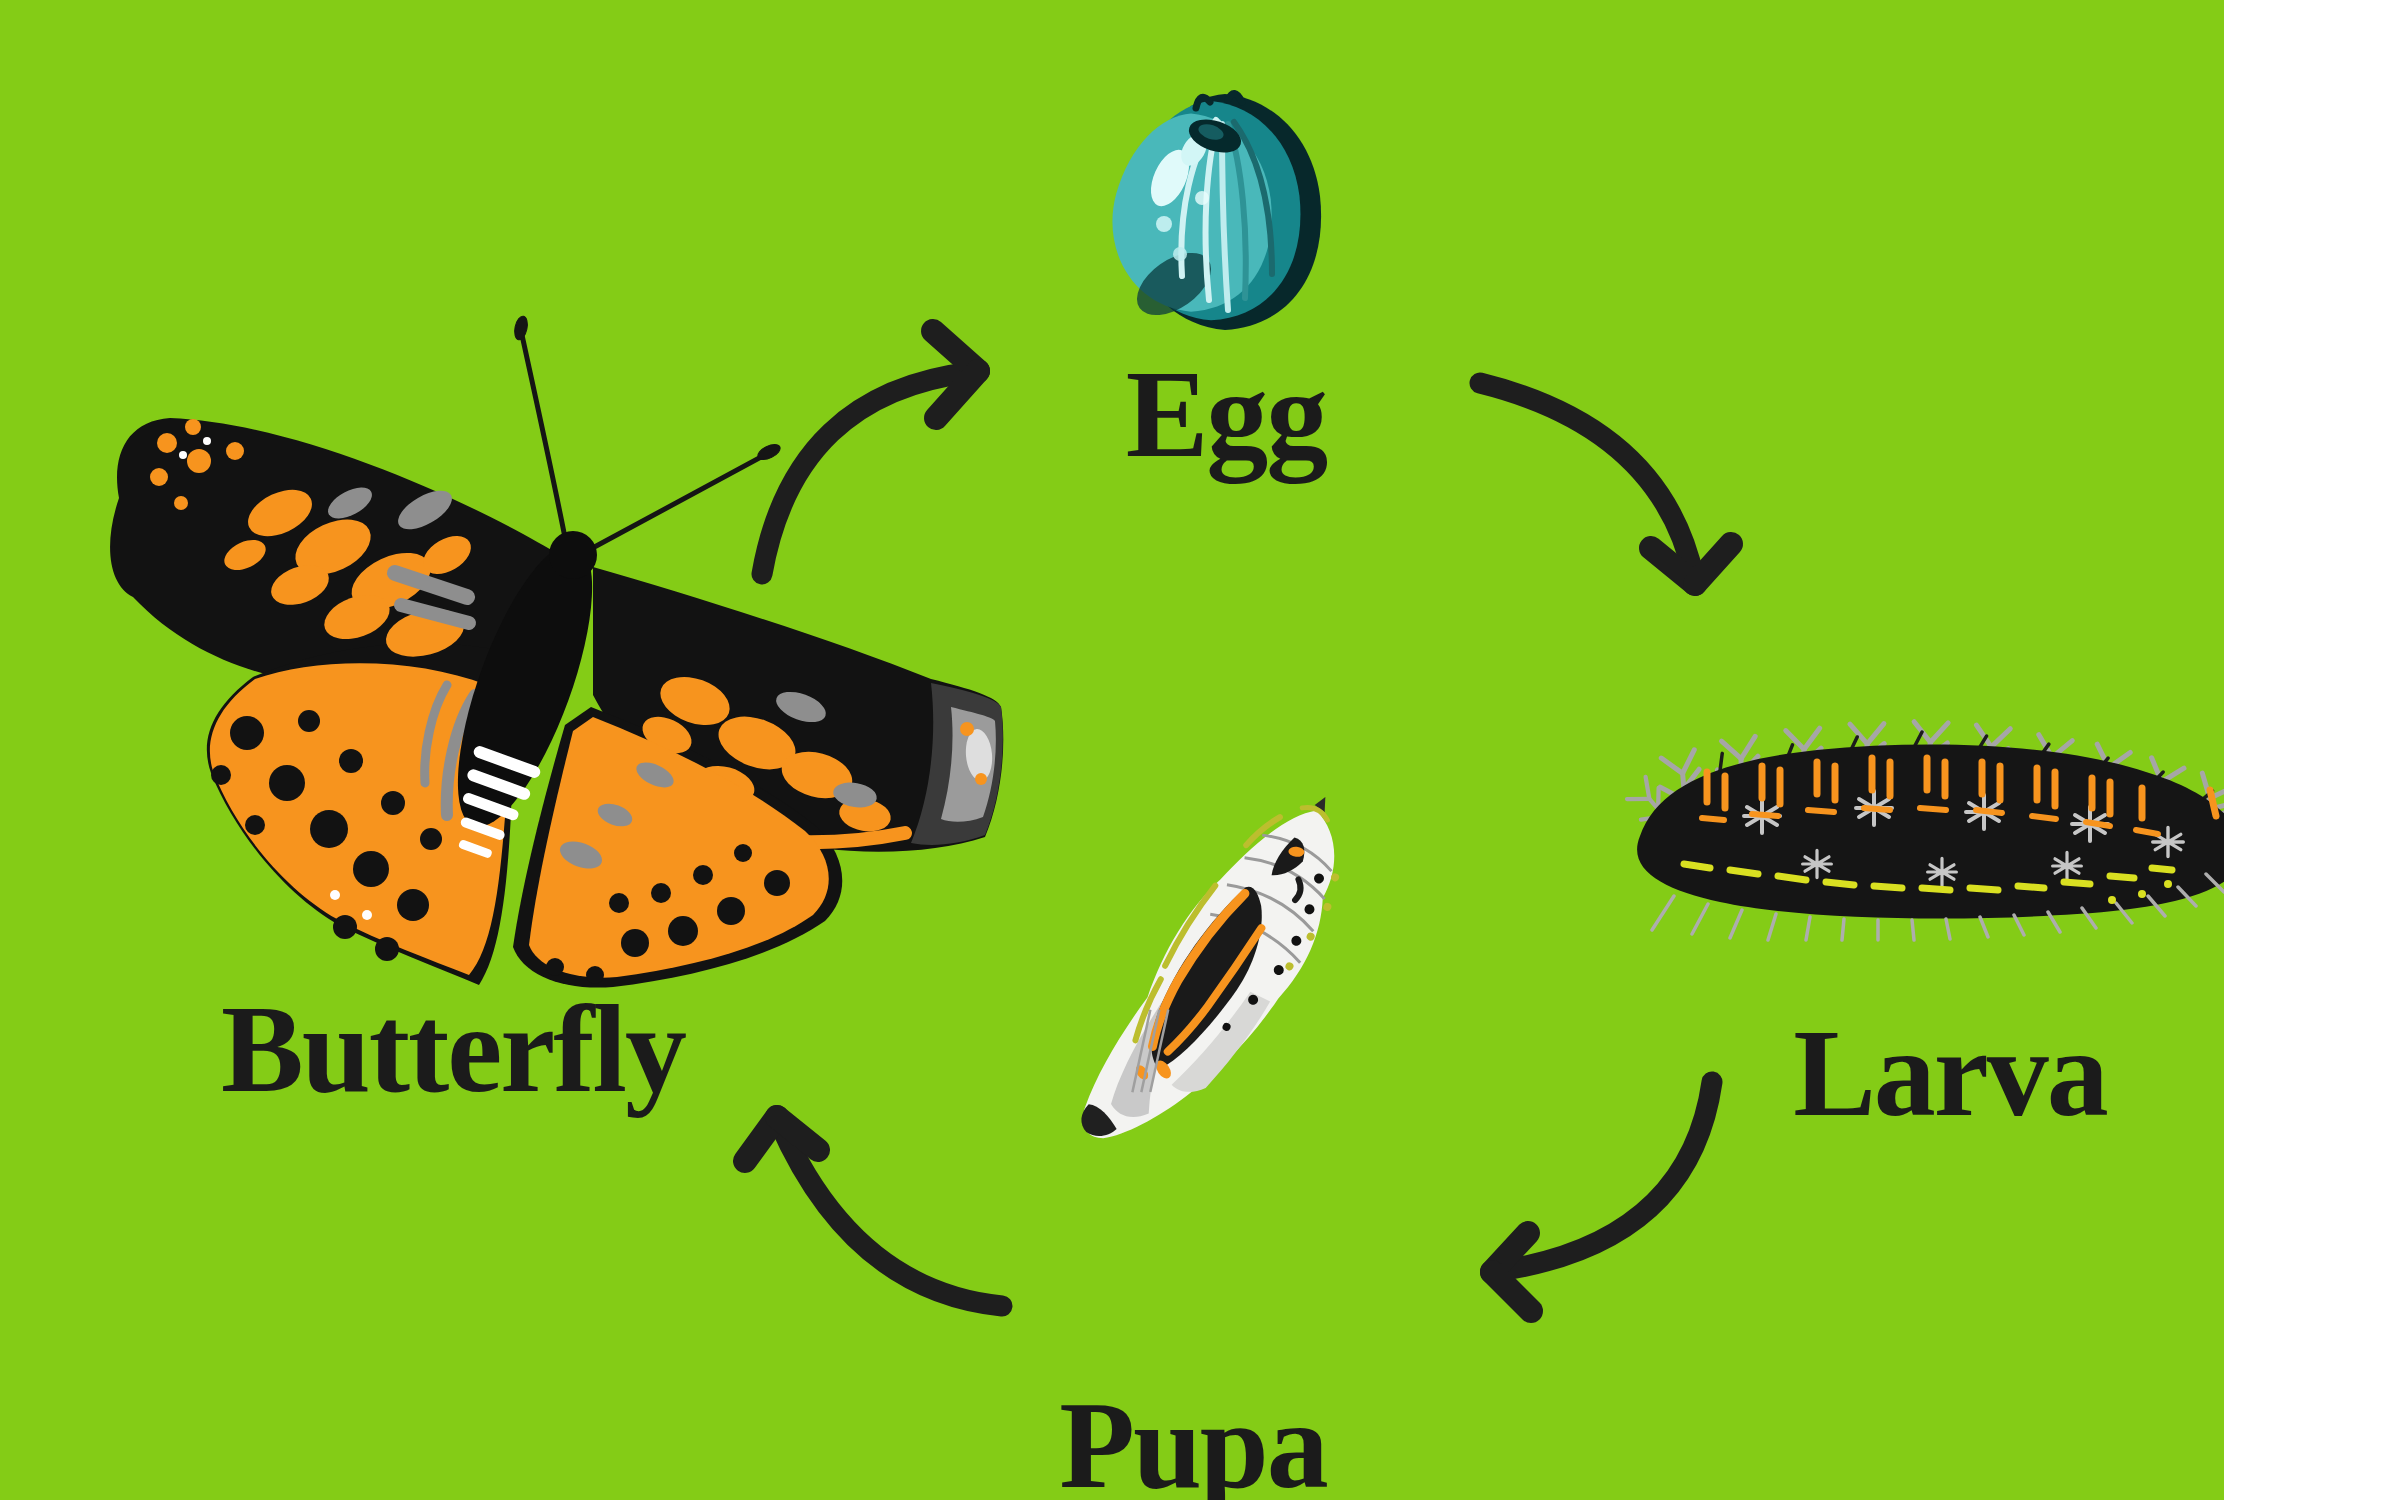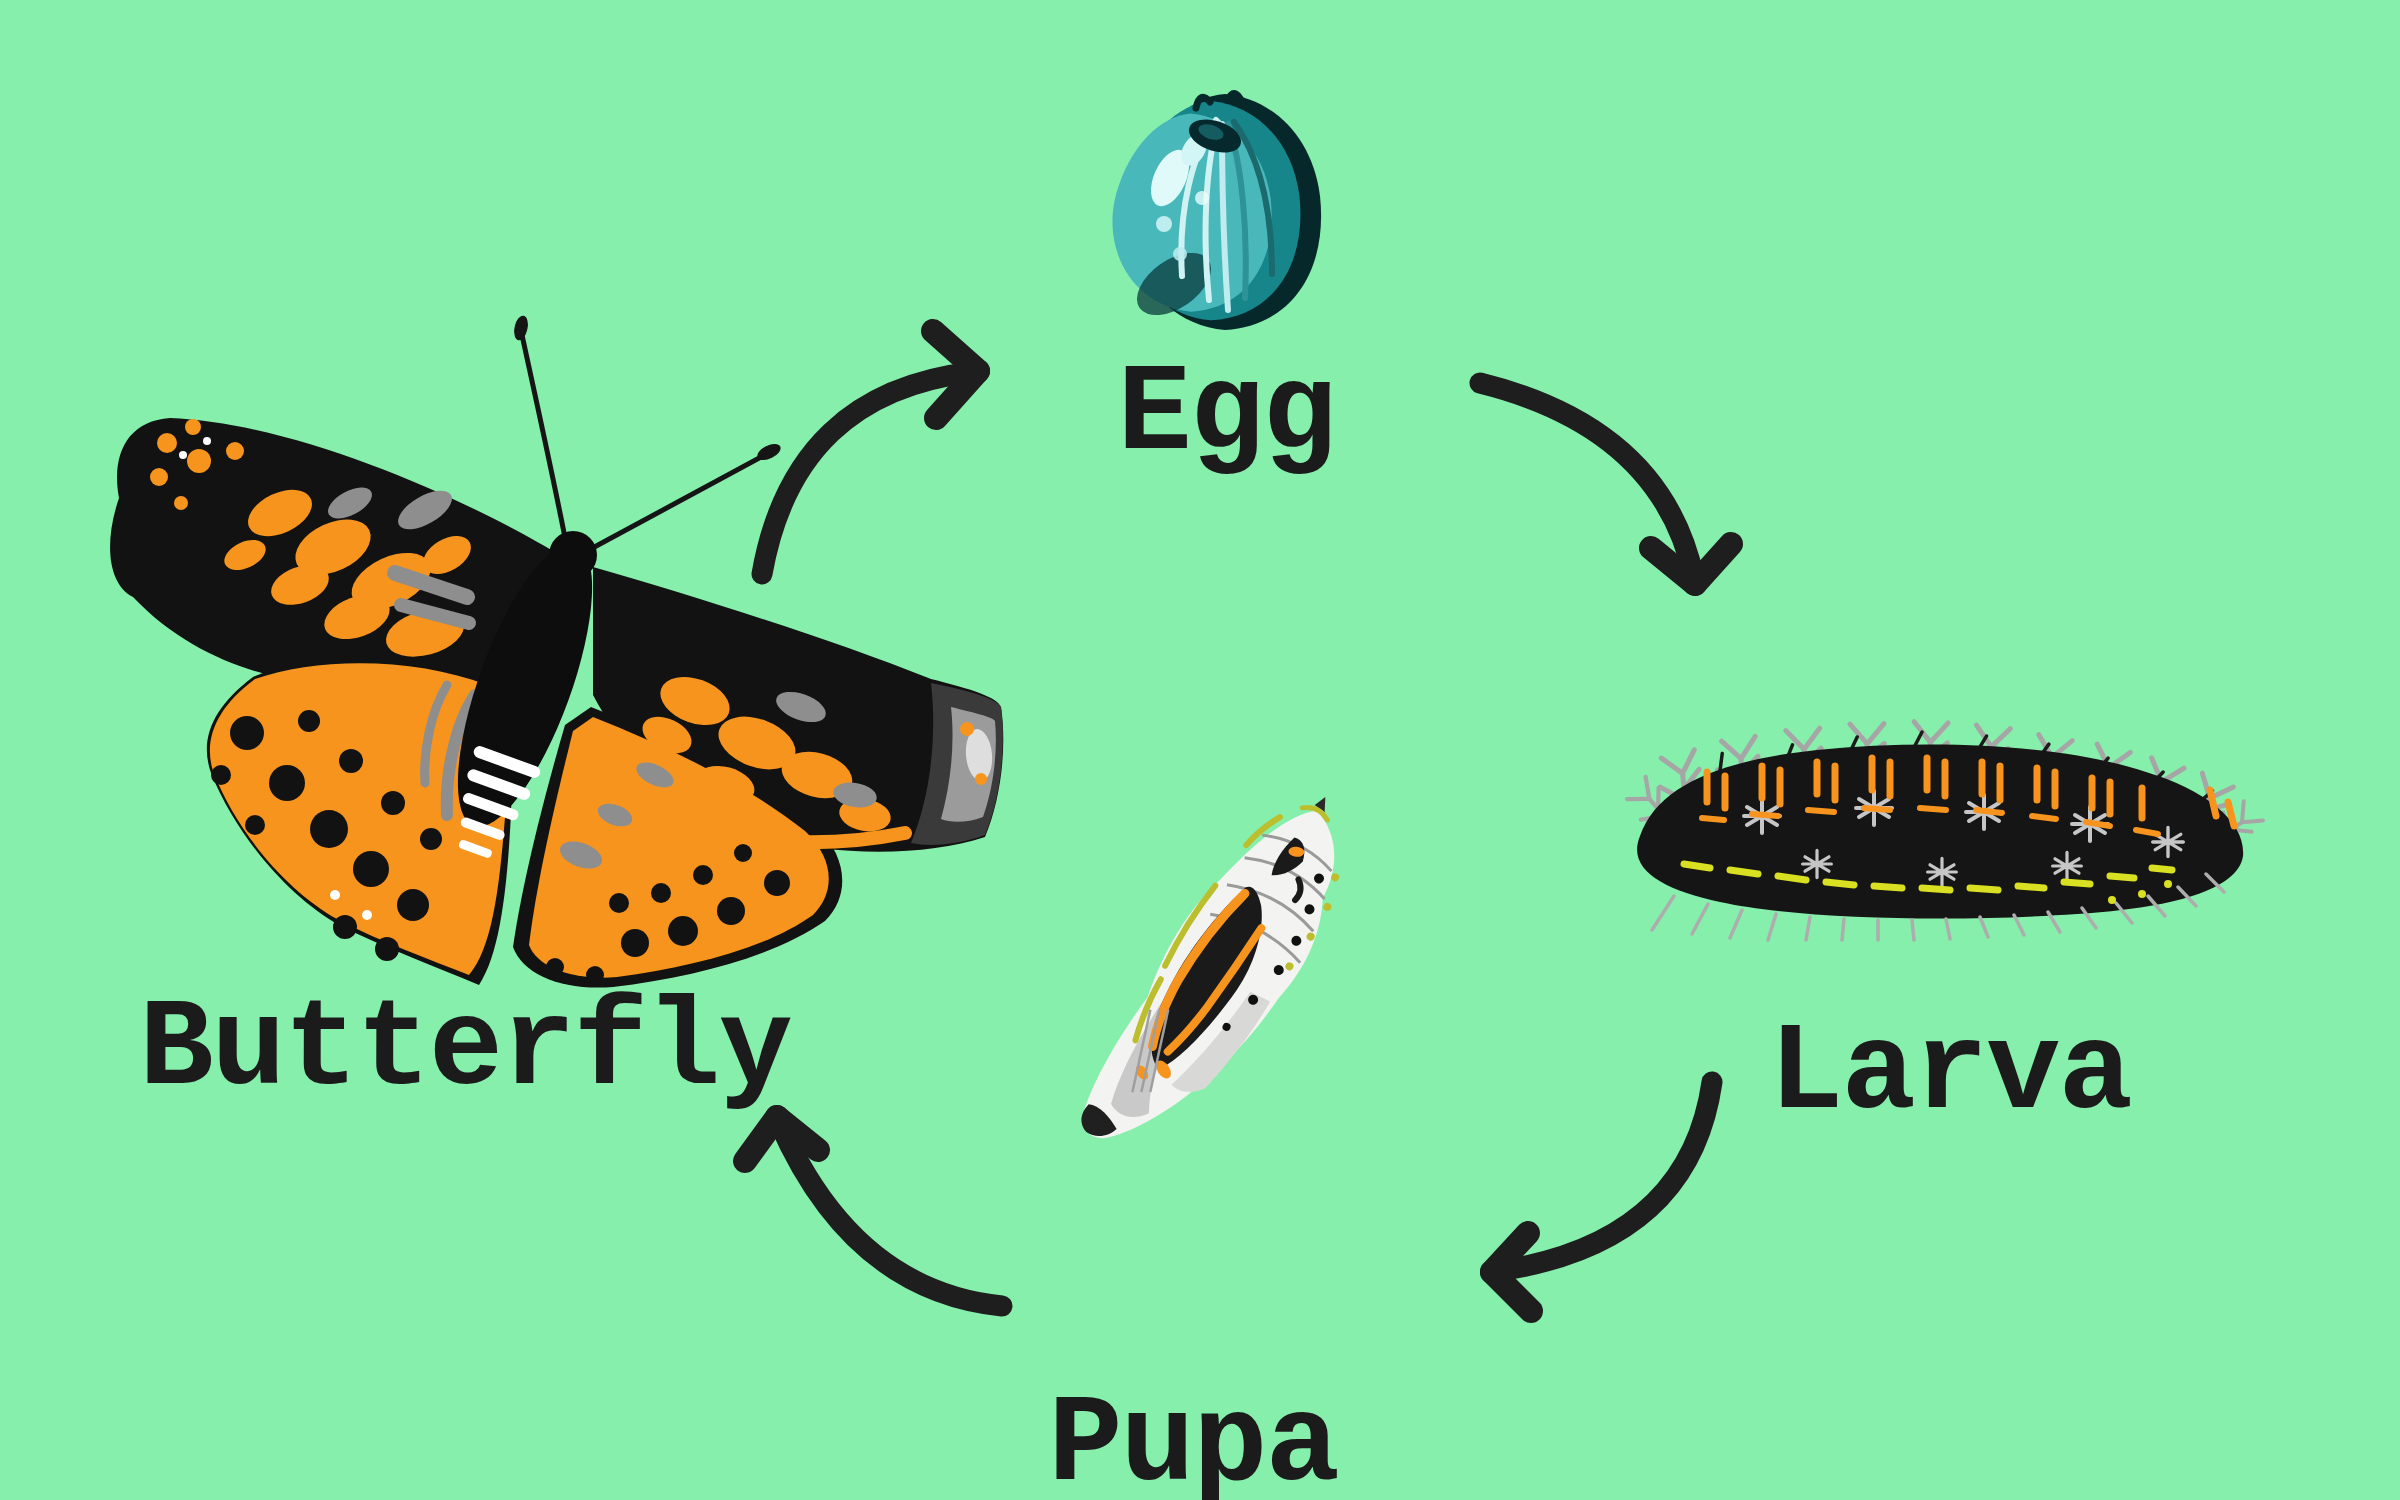--- a/index.html
+++ b/index.html
@@ -1,22 +1,22 @@
 <!DOCTYPE html>
 <html><head>
 <meta charset="utf-8">
 <style>
   html, body { margin: 0; padding: 0; background: #ffffff; }
   .stage {
     position: relative;
-    width: 2400px;
+    width: 2224px;
     height: 1500px;
-    background: #86efac;
+    background: #84cc16;
     overflow: hidden;
-    font-family: Liberation Mono, monospace;
+    font-family: Liberation Serif, serif;
   }
   .stage-label {
     position: absolute;
     transform: translateX(-50%);
     font-size: 124px;
     font-weight: 700;
     color: #1b1b1b;
     line-height: 1;
     white-space: nowrap;
     letter-spacing: -2px;
@@ -310,15 +310,15 @@
         <path d="M 88 270 L 108 352"></path>
         <path d="M 96 266 L 116 348"></path>
         <path d="M 104 262 L 124 344"></path>
       </g>
     </g>
   </svg>
 
   <div class="stage-label" style="left:1226px; top:353px;">Egg</div>
   <div class="stage-label" style="left:1950px; top:968px;margin-top:44px;">Larva</div>
   <div class="stage-label" style="left:1193px; top:1384px;">Pupa</div>
-  <div class="stage-label" style="left:465px; top:988px;">Butterfly</div>
+  <div class="stage-label" style="left:453px; top:988px;">Butterfly</div>
 
 </div>
 
 </body></html>

